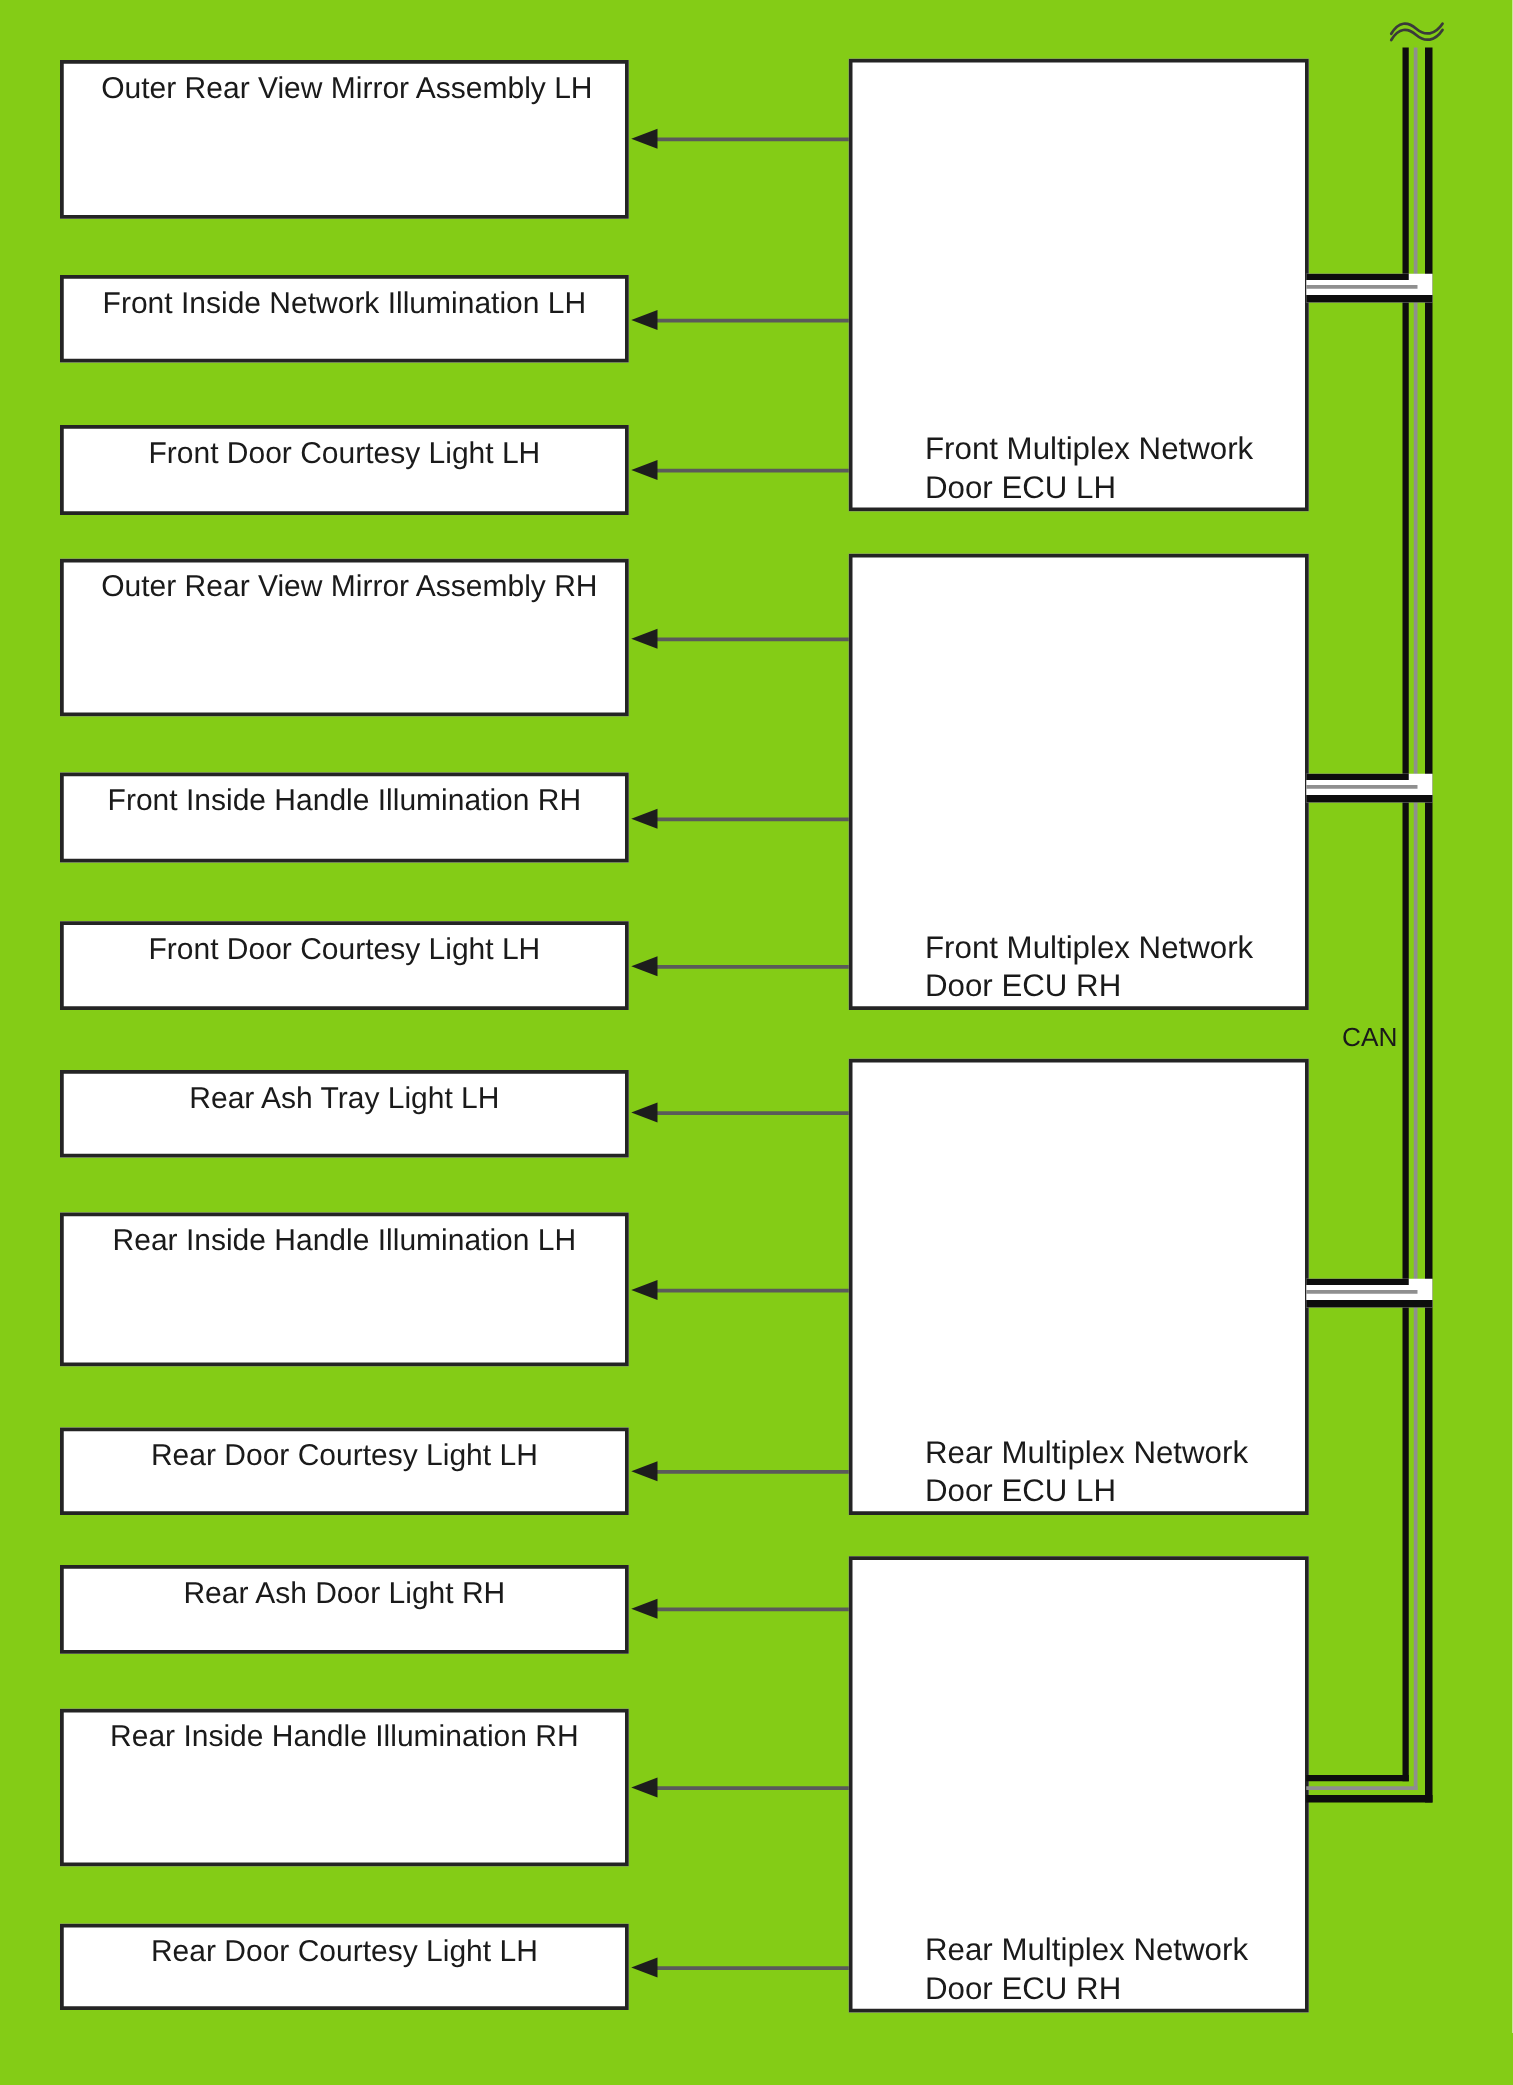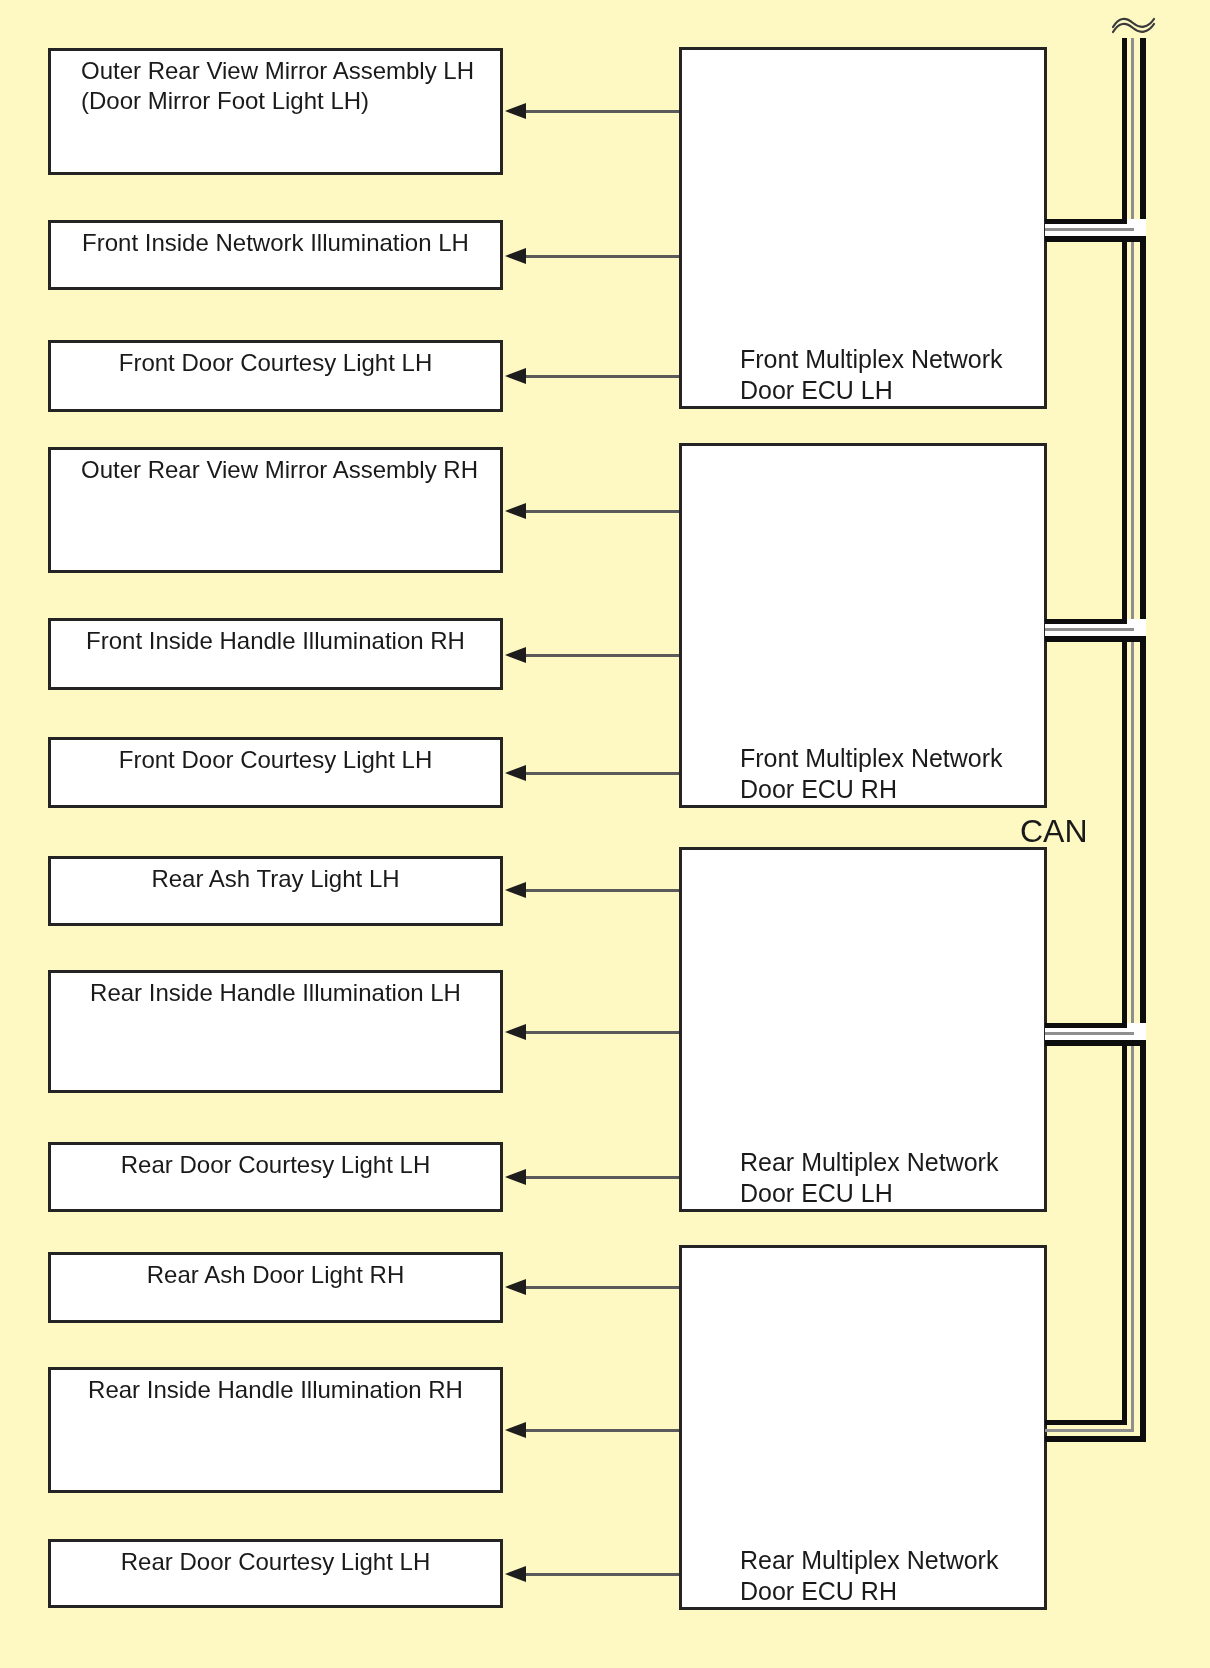--- a/index.html
+++ b/index.html
@@ -1,19 +1,19 @@
 <!DOCTYPE html>
 <html><head>
 <meta charset="utf-8">
 <style>
   html,body{margin:0;padding:0;background:#fff;}
   #stage{
     position:relative;
     width:1210px;height:1668px;
-    background:#fef9c3;
+    background:#84cc16;
     font-family:"Liberation Sans", sans-serif;
     color:#1a1a1a;
     overflow:hidden;
   }
   .lbox{
     position:absolute;left:48px;width:455px;
     border:3px solid #242424;background:#fff;
     box-sizing:border-box;
     font-size:24px;line-height:30px;
     padding-top:5px;text-align:center;
@@ -34,32 +34,31 @@
   .arrowline{position:absolute;height:3px;background:#5a5a5a;z-index:0;}
   .arrowhead{
     position:absolute;width:0;height:0;
     border-top:8px solid transparent;
     border-bottom:8px solid transparent;
     border-right:21px solid #1d1d1d;
     z-index:1;
   }
   .canlabel{
     position:absolute;left:1020px;width:98px;top:817px;
-    font-size:32px;line-height:28px;
+    text-align:right;font-size:21px;line-height:28px;
   }
   .squiggle{position:absolute;left:1110px;top:12px;z-index:3;}
 </style>
 </head>
 <body>
 
 <div id="stage">
 
   <div class="lbox two" style="top:48px;height:127px;">
     <span class="tline">Outer Rear View Mirror Assembly LH</span>
-    <span class="tline">(Door Mirror Foot Light LH)</span>
   </div>
   <div class="lbox" style="top:220px;height:70px;">
     <span class="tline">Front Inside Network Illumination LH</span>
   </div>
   <div class="lbox" style="top:340px;height:72px;">
     <span class="tline">Front Door Courtesy Light LH</span>
   </div>
   <div class="lbox two" style="top:447px;height:126px;">
     <span class="tline">Outer Rear View Mirror Assembly RH</span>
   </div>

